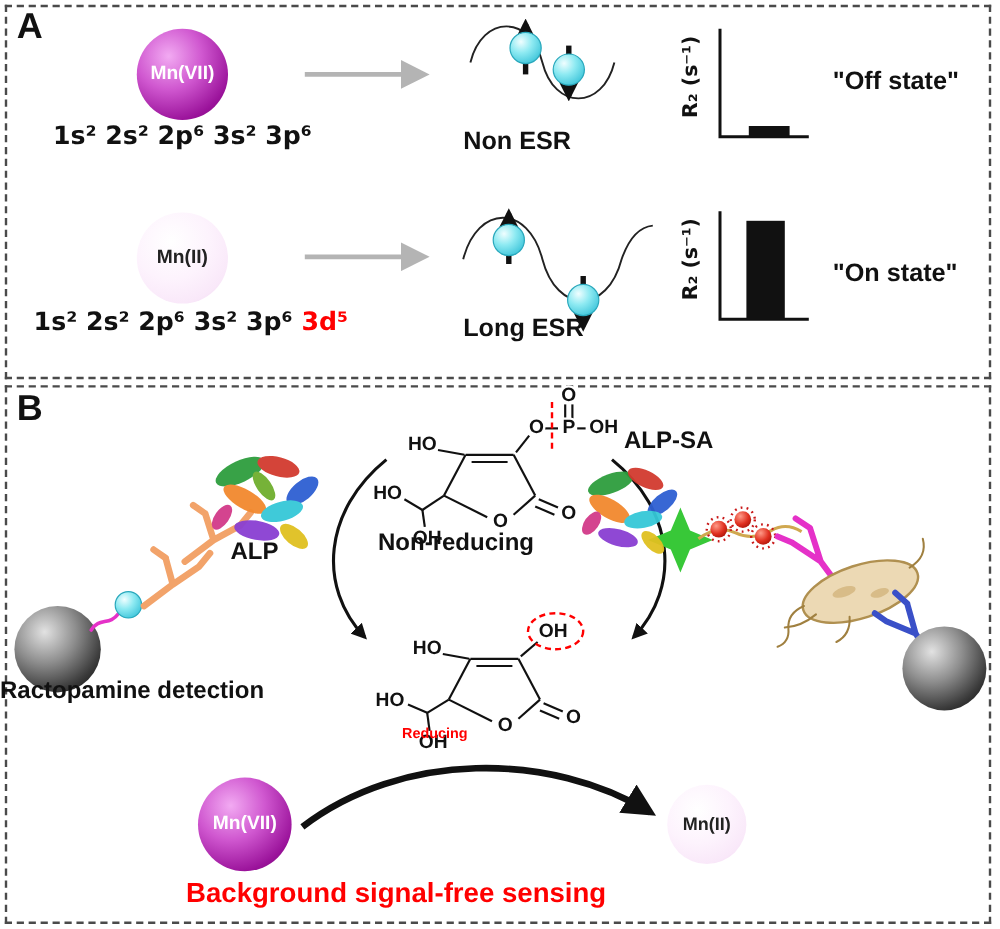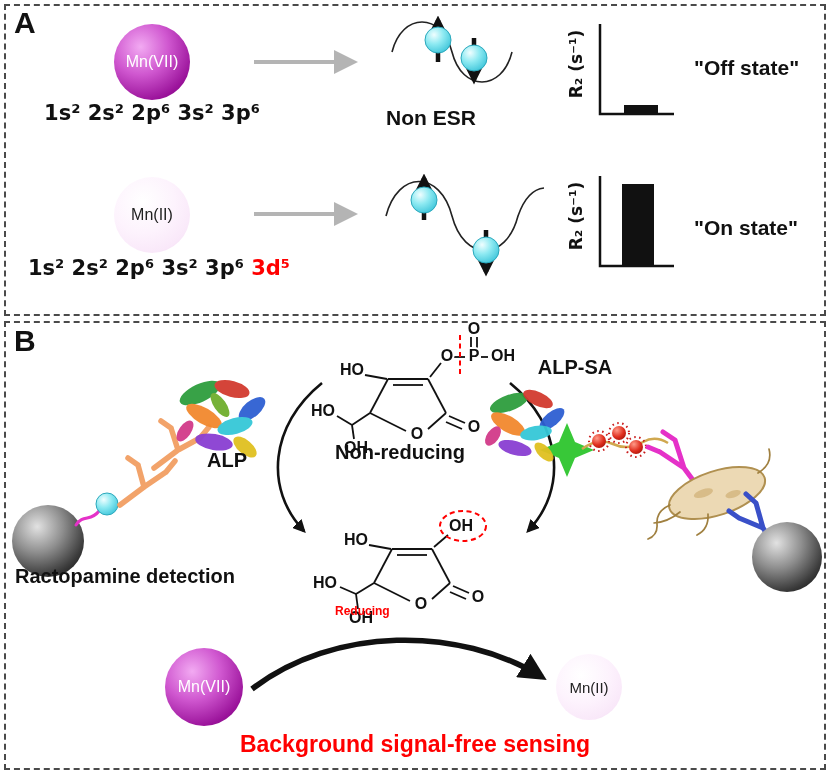--- a/index.html
+++ b/index.html
@@ -4,31 +4,31 @@
 <style>
   *{margin:0;padding:0;box-sizing:border-box}
   html,body{background:#fff}
   body{width:833px;height:774px;position:relative;font-family:"Liberation Sans","DejaVu Sans",sans-serif;color:#111}
   .canvas{position:absolute;left:0;top:0;width:833px;height:774px;background:#fff;overflow:hidden}
   .panel{position:absolute;border:2px dashed #4a4a4a;background:transparent}
   #panelA{left:4px;top:4px;width:822px;height:312px}
   #panelB{left:4px;top:321px;width:822px;height:449px}
   .abs{position:absolute}
   .panel-label{font-size:30px;font-weight:bold}
-  .sphere{position:absolute;border-radius:50%;display:flex;align-items:center;justify-content:center;font-weight:normal;font-size:16px;white-space:nowrap}
+  .sphere{position:absolute;border-radius:50%;display:flex;align-items:center;justify-content:center;font-weight:bold;font-size:16px;white-space:nowrap}
   .mn7{background:radial-gradient(circle at 35% 30%,#f2aaf2 0%,#d058d0 38%,var(--mn7_purple,#9a129a) 75%,#6d076d 100%);color:#fff}
   .mn2{background:radial-gradient(circle at 38% 32%,#ffffff 0%,#fdf3fd 45%,var(--mn2_pink,#f9e8f9) 75%,#eec9ee 100%);color:#222}
   .cfg{font-family:"DejaVu Sans","Liberation Sans",sans-serif;font-size:21px;font-weight:bold;text-align:center;white-space:nowrap}
   .red{color:var(--accent_red,#f00)}
   .lbl{font-size:21px;font-weight:bold;text-align:left;white-space:nowrap}
   .axis-lbl{font-family:"DejaVu Sans","Liberation Sans",sans-serif;font-size:17px;font-weight:bold;text-align:center;transform:rotate(-90deg);white-space:nowrap}
   .state{font-size:21px;font-weight:bold;white-space:nowrap}
-  .b-lbl{font-size:20px;font-weight:bold;text-align:center;white-space:nowrap}
+  .b-lbl{font-size:20px;font-weight:bold;text-align:left;white-space:nowrap}
   .red-lbl{font-size:12px;font-weight:bold;color:var(--accent_red,#f00);white-space:nowrap}
-  .caption-red{font-size:23px;font-weight:bold;text-align:center;color:var(--accent_red,#f00);white-space:nowrap}
+  .caption-red{font-size:23px;font-weight:bold;text-align:left;color:var(--accent_red,#f00);white-space:nowrap}
   .it{font-style:italic}
   svg.layer{position:absolute;overflow:visible}
   svg text{font-family:"Liberation Sans","DejaVu Sans",sans-serif;font-weight:bold;font-size:16px;fill:#111;text-anchor:middle;dominant-baseline:middle;paint-order:stroke;stroke:#fff;stroke-width:4px;stroke-linejoin:round}
   svg text.start{text-anchor:start}
   .bond{stroke:#111;stroke-width:1.8;fill:none}
   .cycle-arrow{stroke:#111;stroke-width:2.6;fill:none}
   .red-dash{stroke:var(--accent_red,#f00);stroke-width:2;fill:none;stroke-dasharray:5 3.5}
   .ab-orange{stroke:var(--antibody_orange,#f2a36a);stroke-width:5.5;fill:none;stroke-linecap:round;stroke-linejoin:round}
   .ab-magenta{stroke:var(--linker_magenta,#e531c8);stroke-width:5;fill:none;stroke-linecap:round;stroke-linejoin:round}
   .ab-blue{stroke:var(--antibody_blue,#3a50c8);stroke-width:5;fill:none;stroke-linecap:round;stroke-linejoin:round}
@@ -96,20 +96,21 @@
   </div>
   <div class="abs cfg" style="left:42px;top:101px;width:220px">1s² 2s² 2p⁶ 3s² 3p⁶</div>
   <div class="abs lbl" style="left:386px;top:106px;width:135px">Non ESR</div>
   <div class="abs axis-lbl" style="left:530px;top:54px;width:92px">R₂ (s⁻¹)</div>
   <div class="abs state" style="left:694px;top:56px;width:132px">"Off state"</div>
 
   <div class="sphere mn2" style="left:114px;top:177px;width:76px;height:76px">
     <span>Mn(II)</span>
   </div>
   <div class="abs cfg" style="left:28px;top:256px;width:262px"><span>1s² 2s² 2p⁶ 3s² 3p⁶ </span><span class="red">3d⁵</span></div>
+  <div class="abs lbl" style="left:386px;top:262px;width:135px">Long ESR</div>
   <div class="abs axis-lbl" style="left:530px;top:206px;width:92px">R₂ (s⁻¹)</div>
   <div class="abs state" style="left:694px;top:216px;width:132px">"On state"</div>
 
   <div class="panel" id="panelB"></div>
 
   <svg class="layer" width="822" height="449" style="left:4px;top:321px">
     <defs>
       <radialGradient id="grayG" cx="35%" cy="30%" r="80%">
         <stop offset="0%" stop-color="#e2e2e2"></stop>
         <stop offset="45%" stop-color="#8e8e8e"></stop>

